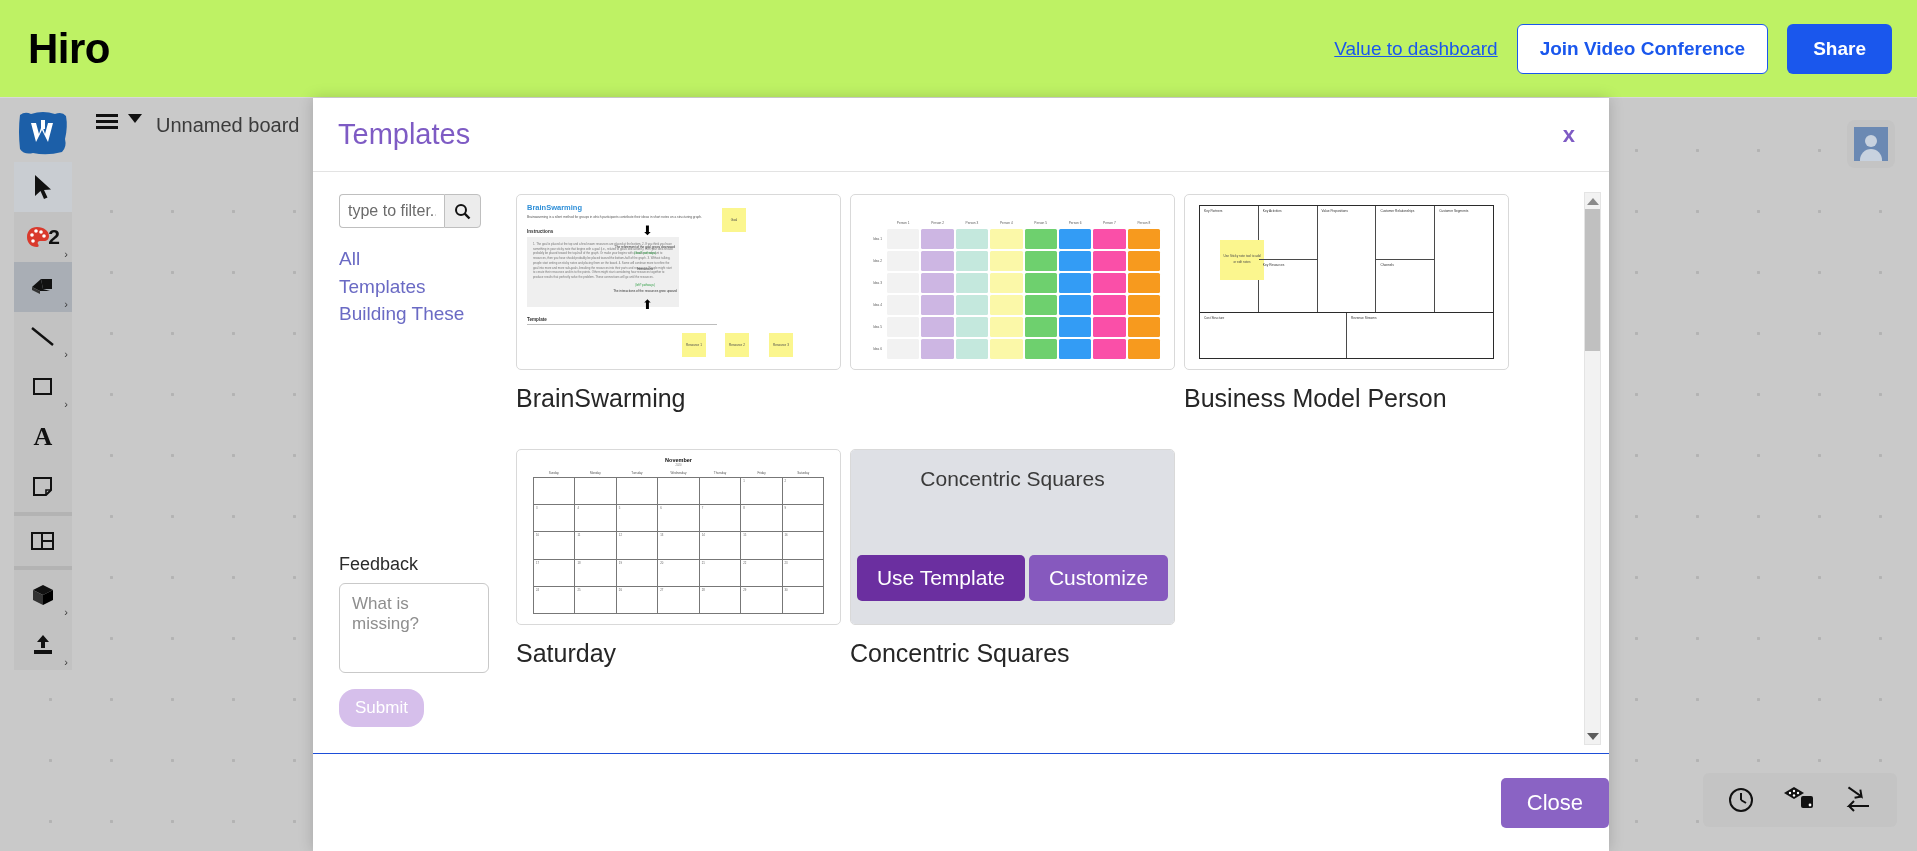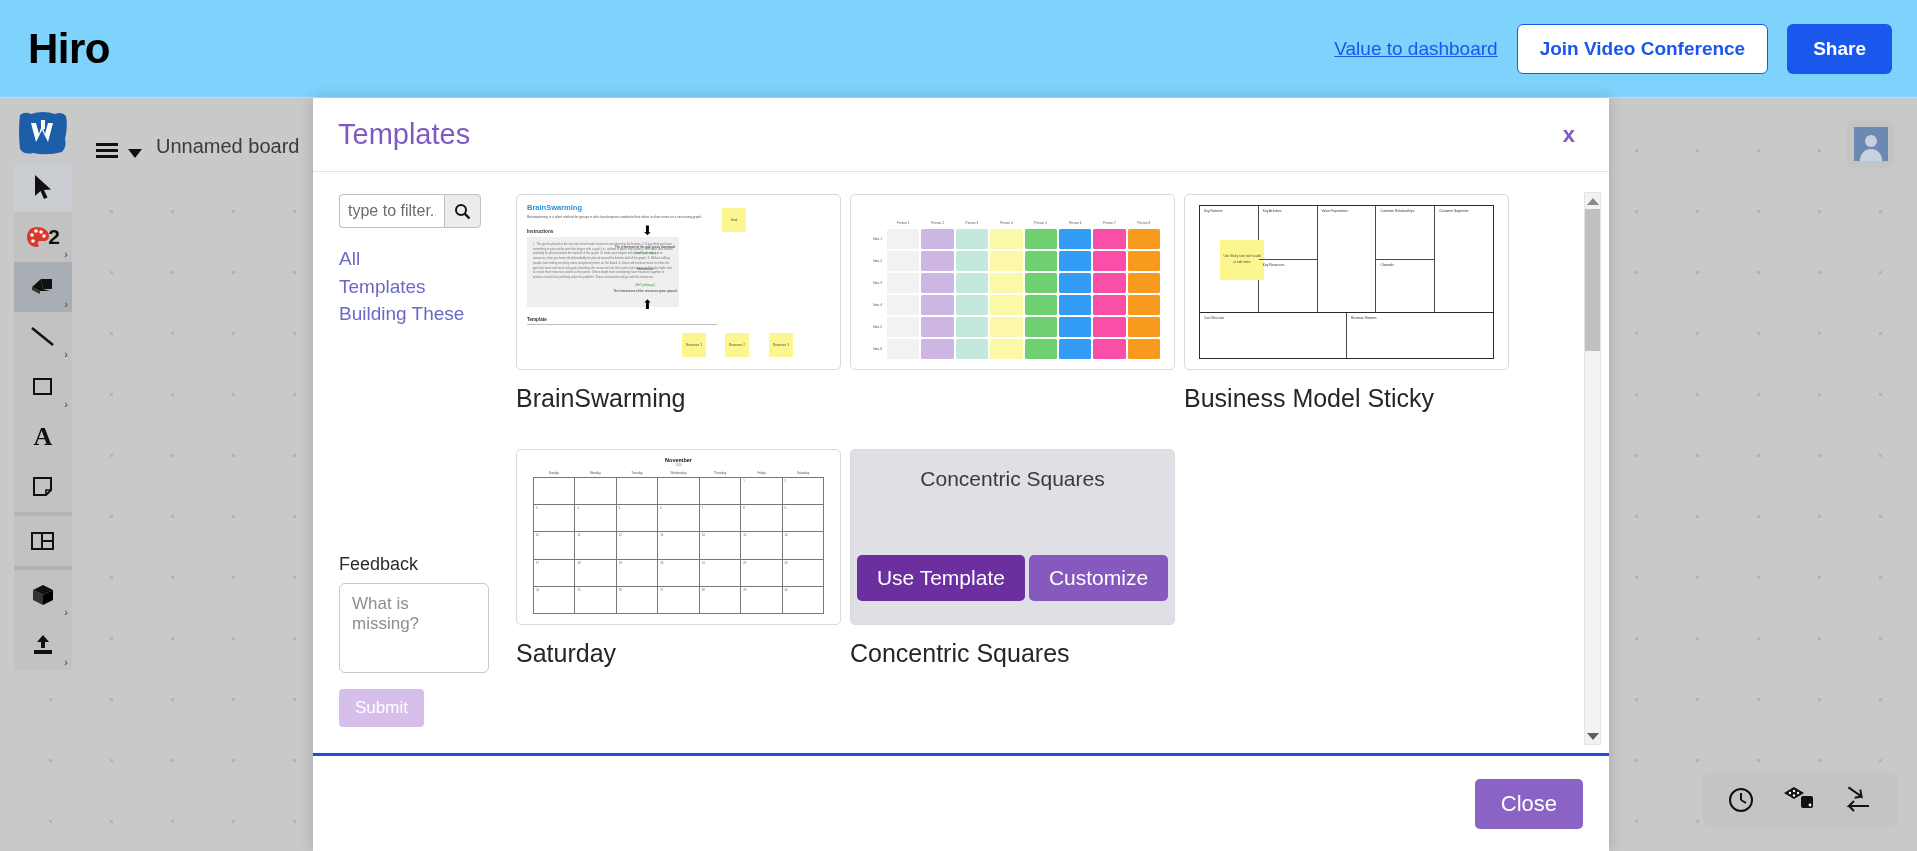--- a/index.html
+++ b/index.html
@@ -8,21 +8,21 @@
     width: 1917px; height: 851px;
     overflow: hidden;
     font-family: "Liberation Sans", sans-serif;
     background: #ffffff;
   }
   #app { position: relative; width: 1917px; height: 851px; }
 
   
   .topbar {
     position: absolute; left: 0; top: 0; width: 1917px; height: 98px;
-    background: #7dd3fc; border-bottom: 1px solid #d8d8d8;
+    background: #bef264; border-bottom: 1px solid #d8d8d8;
     display: flex; align-items: center;
   }
   .brand {
     margin-left: 28px; font-size: 42px; font-weight: bold; color: #000;
     letter-spacing: -0.5px; font-family: "Liberation Sans", sans-serif;
   }
   .topbar-right {
     margin-left: auto; margin-right: 25px;
     display: flex; align-items: center; gap: 19px;
   }
@@ -71,21 +71,21 @@
   .tool.sel-light { background: #c9cdd2; }
   .tool .chev {
     position: absolute; right: 4px; bottom: 2px;
     font-size: 11px; color: #3a3a3a; line-height: 1;
   }
   .badge-num { font-size: 21px; font-weight: bold; color: #111; margin-left: -2px; }
 
   
   .board-chip {
     position: absolute; left: 84px; top: 114px;
-    height: 44px; display: flex; align-items: flex-end;
+    height: 44px; display: flex; align-items: flex-start;
     background: #c9c9c9; padding: 0 12px; z-index: 5;
   }
   .hamburger { display: inline-flex; flex-direction: column; gap: 3px; margin-right: 6px; cursor: pointer;}
   .hamburger i { display: block; width: 22px; height: 3px; background: #111; }
   .caret-down {
     width: 0; height: 0; border-left: 7px solid transparent; border-right: 7px solid transparent;
     border-top: 9px solid #111; margin-left: 4px; margin-right: 14px;
   }
   .board-name { font-size: 20px; color: #3b3b3b; white-space: nowrap; }
 
@@ -153,21 +153,21 @@
   .feedback-block { margin-top: auto; margin-bottom: 26px; }
   .feedback-label { font-size: 18px; color: #2b2b2b; margin-bottom: 8px; }
   .feedback-area {
     width: 150px; height: 90px; border: 1px solid #c9c9c9; border-radius: 6px;
     padding: 10px 12px; font-size: 17px; color: #333; resize: none; outline: none;
     font-family: "Liberation Sans", sans-serif; background: #fff;
   }
   .feedback-area::placeholder { color: #8e8e8e; }
   .btn-submit {
     margin-top: 12px; background: #d6bfeb; color: #ffffff; border: none;
-    font-size: 17px; border-radius: 4px; padding: 9px 16px; cursor: pointer;
+    font-size: 17px; border-radius: 16px; padding: 9px 16px; cursor: pointer;
   }
 
   
   .tpl-grid-wrap {
     flex: 1 1 auto; position: relative; overflow: hidden;
     padding: 22px 38px 10px 18px;
   }
   .tpl-grid {
     display: grid; grid-template-columns: repeat(3, 325px);
     column-gap: 9px; row-gap: 36px;
@@ -202,22 +202,22 @@
     background: #f2f2f2; border: 1px solid #e4e4e4;
     display: flex; flex-direction: column; align-items: center;
   }
   .ms-arrow { width: 15px; height: 16px; display: flex; align-items: center; justify-content: center; cursor: pointer; }
   .ms-tri-up { width:0;height:0;border-left:6px solid transparent;border-right:6px solid transparent;border-bottom:7px solid #8a8a8a;}
   .ms-tri-dn { width:0;height:0;border-left:6px solid transparent;border-right:6px solid transparent;border-top:7px solid #5d5d5d;}
   .ms-thumb { width: 15px; height: 142px; background: #c0c0c0; cursor: pointer; }
   .ms-track { flex: 1 1 auto; }
 
   .modal-footer {
-    height: 98px; flex: 0 0 auto; border-top: 3px solid #1d4ed8;
-    display: flex; align-items: center; justify-content: flex-end; padding-right: 26px;
+    height: 98px; flex: 0 0 auto; border-top: 1px solid #1d4ed8;
+    display: flex; align-items: center; justify-content: flex-end; 
   }
   .btn-close {
     background: #8a63c4; color: #fff; border: none; border-radius: 5px;
     font-size: 22px; padding: 12px 26px; cursor: pointer;
   }
 
   
   .mini { position: absolute; inset: 0; padding: 8px 10px; font-size: 3.4px; color: #444; }
 
   
@@ -593,21 +593,21 @@
                       <div class="bmc-cell">Customer Segments</div>
                     </div>
                   </div>
                   <div class="bmc-bottom">
                     <div class="bmc-b">Cost Structure</div>
                     <div class="bmc-b">Revenue Streams</div>
                   </div>
                 </div>
               </div>
             </div>
-            <div class="tpl-name">Business Model Sticky</div>
+            <div class="tpl-name">Business Model Person</div>
           </div>
 
           <div class="tpl-card">
             <div class="tpl-thumb">
               <div class="cal">
                 <div class="cal-title">November</div>
                 <div class="cal-year">2020</div>
                 <div class="cal-days" id="cal-days">
                     <div class="cal-day">Sunday</div>
                     <div class="cal-day">Monday</div>

